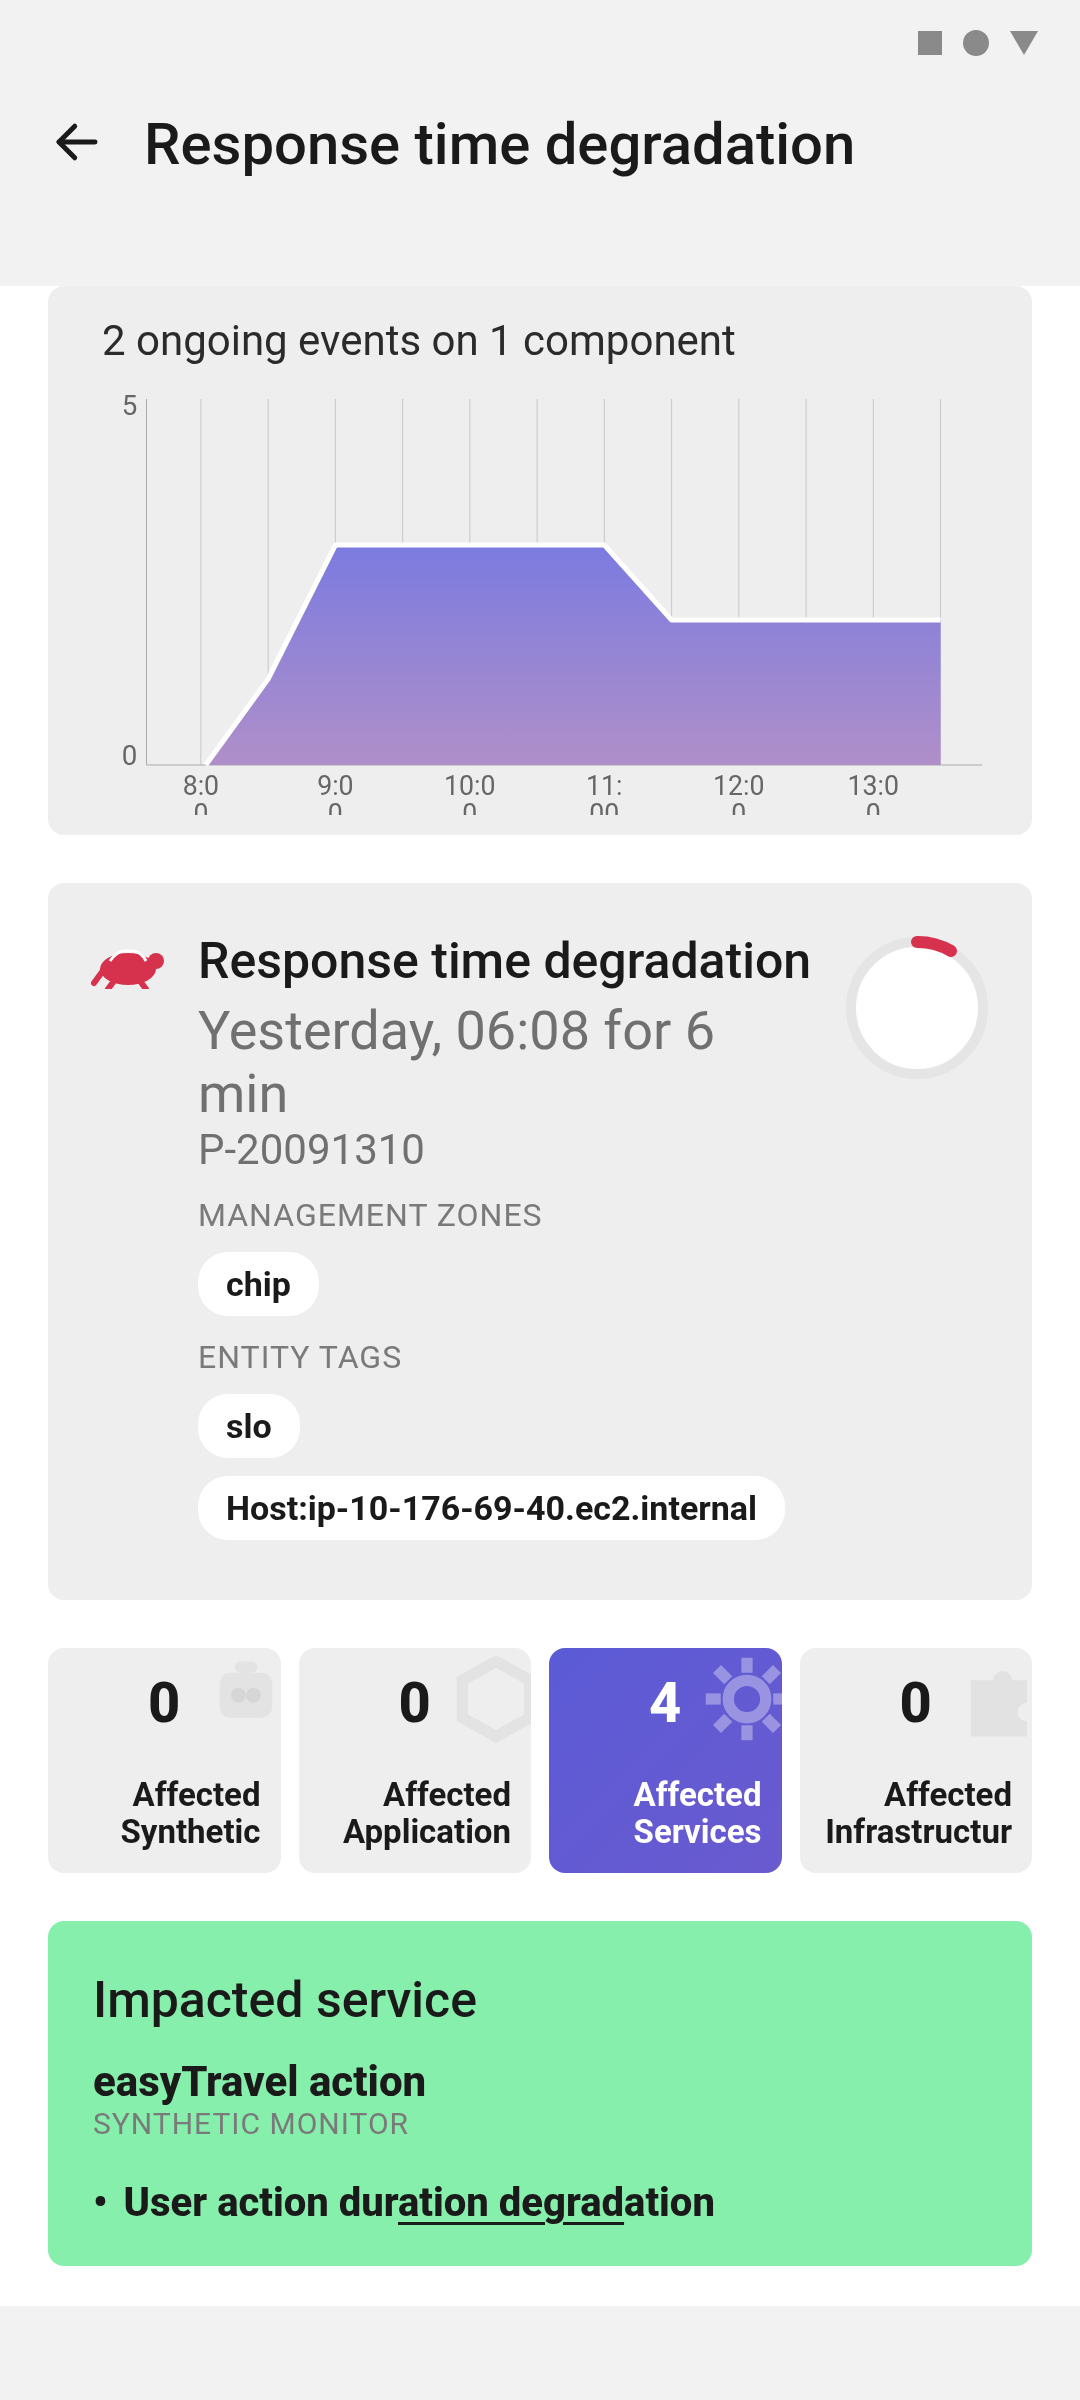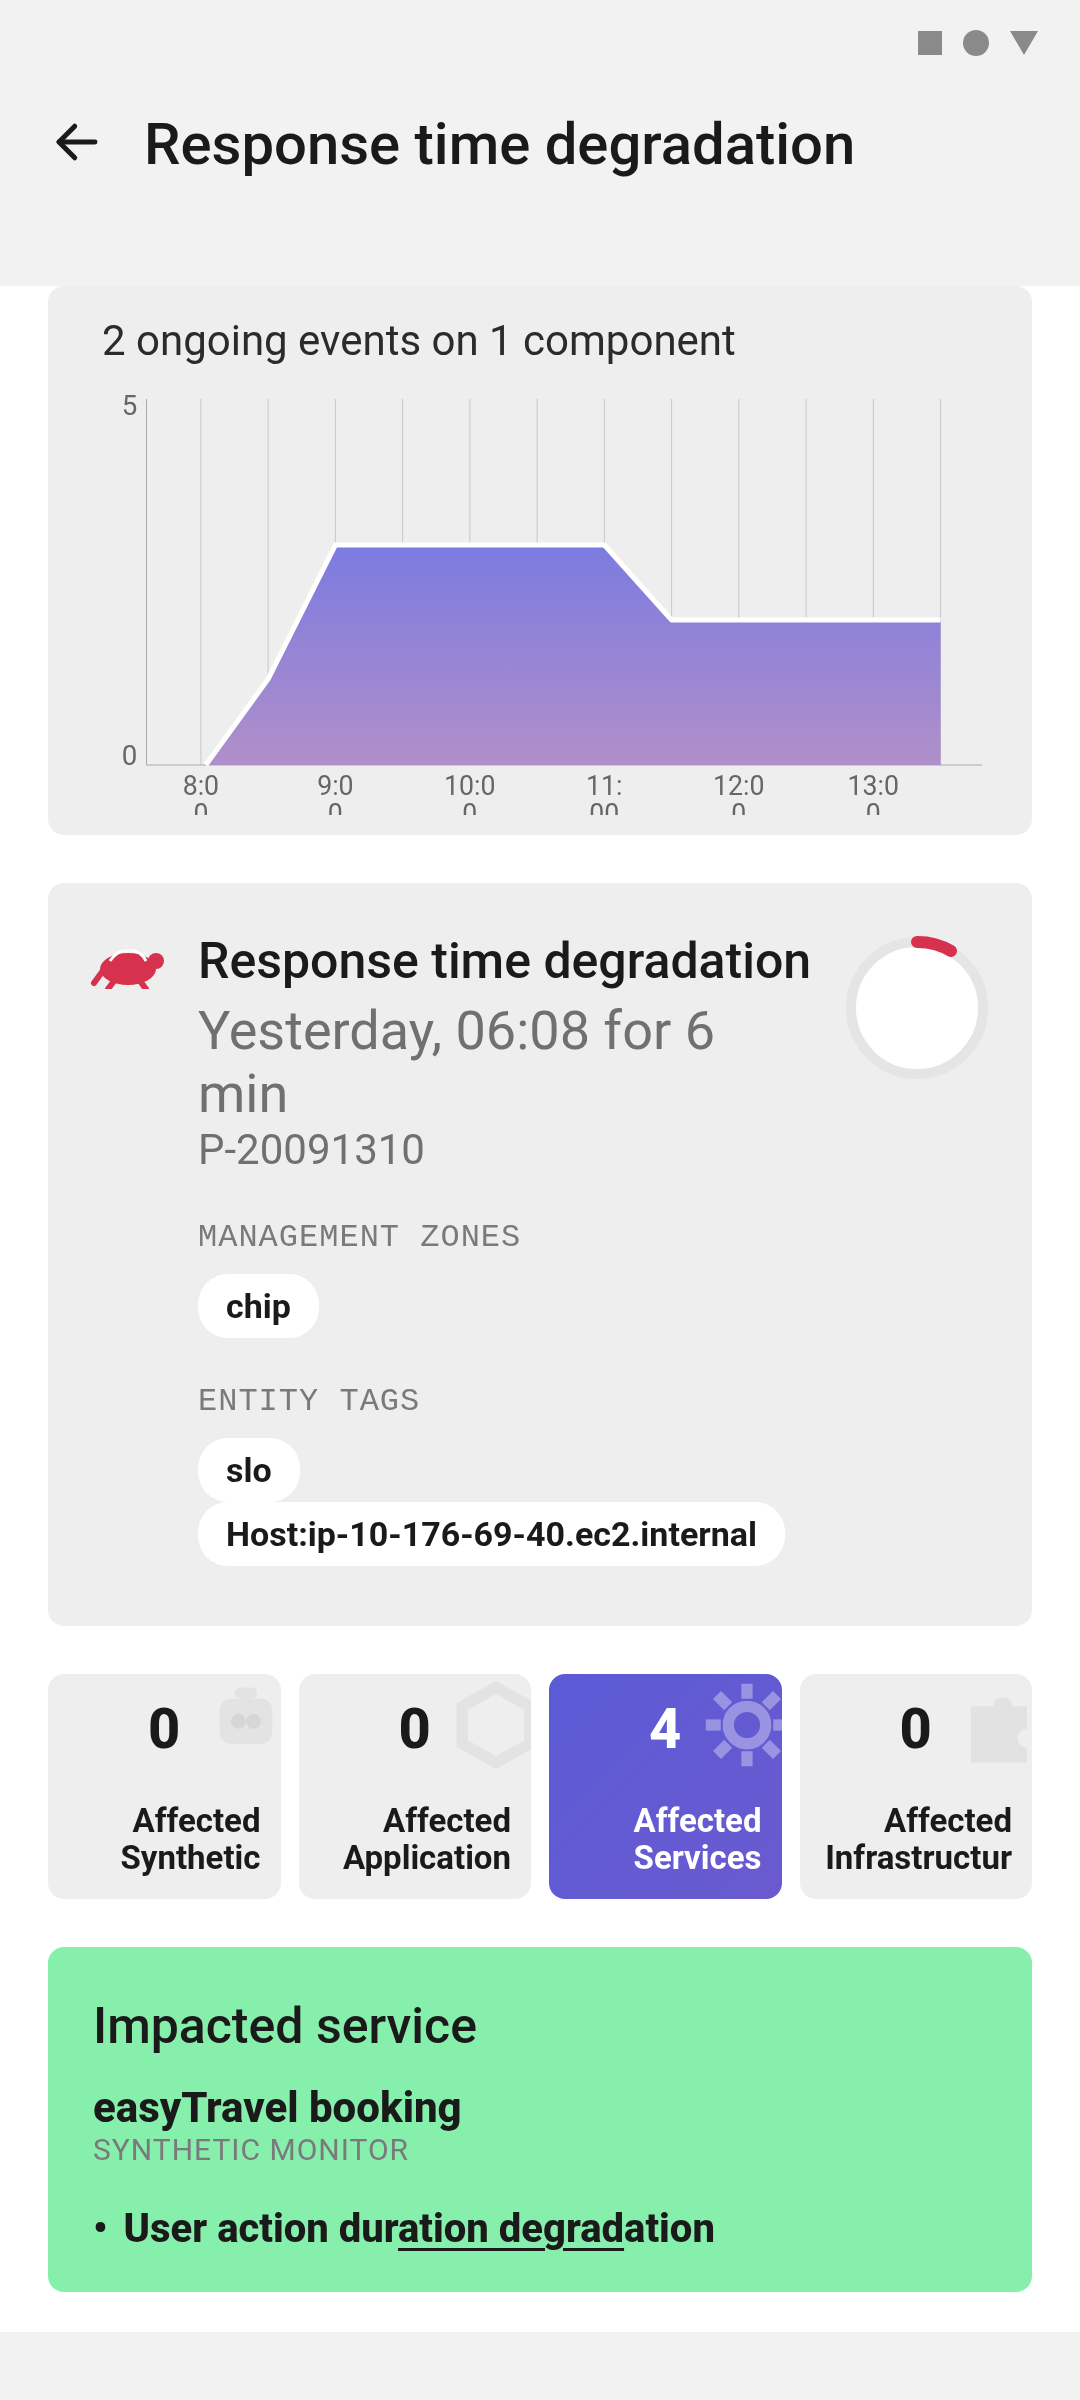--- a/index.html
+++ b/index.html
@@ -14,22 +14,22 @@
   .chart-card { padding: 30px 0 20px 14px; }
   .chart-title { font-size: 42px; color: #2b2b2b; padding: 0 40px 20px 40px; }
   .chart-area { position: relative; height: 430px; padding: 0 40px; }
   .chart-svg { width: 100%; height: 100%; }
   .problem-card { display: flex; gap: 30px; padding: 50px 40px 60px 40px; }
   .turtle-col { width: 80px; flex: none; padding-top: 6px; }
   .problem-body { flex: 1; }
   .problem-title { font-size: 50px; font-weight: 500; color: #1a1a1a; line-height: 1.15; }
   .problem-sub { font-size: 54px; color: #707070; margin-top: 8px; }
   .problem-id { font-size: 42px; color: #707070; }
-  .section-label { font-size: 32px; color: #7a7a7a; letter-spacing: 1px; margin-top: 45px; margin-bottom: 18px; font-family: Liberation Mono, monospace; }
-  .pills { display: flex; flex-wrap: wrap; }
+  .section-label { font-size: 32px; color: #7a7a7a; letter-spacing: 1px; margin-top: 22px; margin-bottom: 18px; }
+  .pills { display: flex; flex-wrap: wrap; gap: 18px; }
   .pill { background: #fff; border-radius: 30px; padding: 12px 28px; font-size: 34px; font-weight: 700; color: #1a1a1a; }
   .count-circle { width: 150px; height: 150px; flex: none; position: relative; display: flex; align-items: center; justify-content: center; }
   .count-text { font-size: 44px; color: #333; }
   .tiles { display: flex; gap: 18px; margin: 0 48px 48px 48px; }
   .tile { flex: 1; min-width: 0; background: #eeeeee; border-radius: 16px; padding: 22px 20px; position: relative; overflow: hidden; }
   .tile.active { background: linear-gradient(135deg, #5b5bd6 0%, #6a5acf 100%); color: #fff; }
   .tile-num { font-size: 56px; font-weight: 800; text-align: center; margin-bottom: 40px; color: #1a1a1a; position: relative; z-index: 1; }
   .tile.active .tile-num { color: #fff; }
   .tile-label { font-size: 33px; font-weight: 700; text-align: right; line-height: 1.15; color: #1a1a1a; position: relative; z-index: 1; }
   .tile.active .tile-label { color: #fff; }
@@ -222,21 +222,21 @@
       <div class="tile-num">0</div>
       <div class="tile-label">
         <span>Affected</span><br>
         <span>Infrastructur</span>
       </div>
     </div>
   </div>
 
   <div class="impacted-card">
     <div class="impacted-title">Impacted service</div>
-    <div class="svc-name">easyTravel booking</div>
+    <div class="svc-name">easyTravel action</div>
     <div class="svc-type">SYNTHETIC MONITOR</div>
     <div class="bullet-line">
       <span class="bullet-dot">•</span>
       <span>User action dur</span><span class="ul">ation degrad</span><span>ation</span>
     </div>
   </div>
 
 </div>
 
 </body></html>

